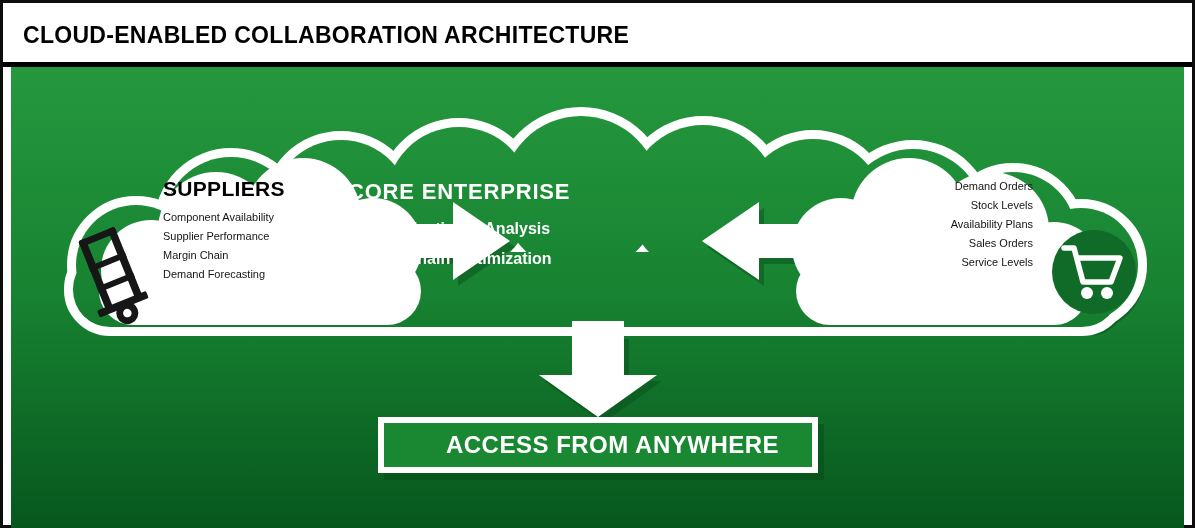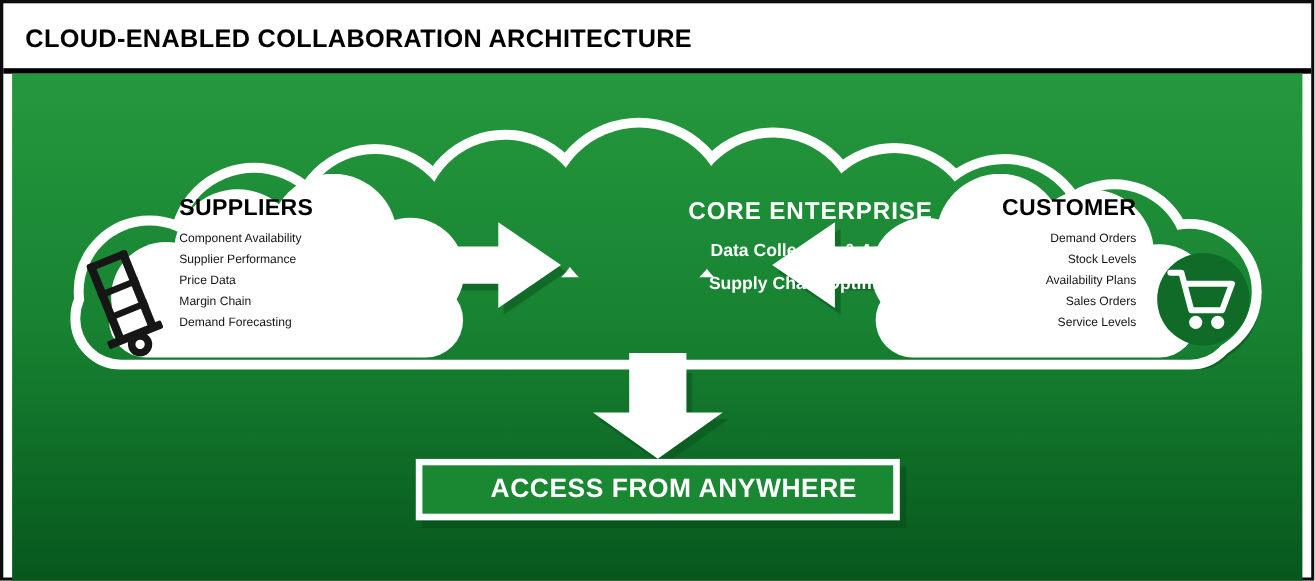--- a/index.html
+++ b/index.html
@@ -41,21 +41,21 @@
   .customer-block  { right: 151px; top: 110px; width: 230px; text-align: right; }
   .lobe-heading {
     font-size: 21px; font-weight: 800; color: #000;
     letter-spacing: 0.3px; margin-bottom: 7px;
   }
   .lobe-item {
     font-size: 11px; font-weight: 400; color: #141414;
     line-height: 19px;
   }
   .core-block {
-    left: 337px; top: 112px; width: 500px; text-align: right; color: #ffffff;
+    left: 337px; top: 112px; width: 500px; text-align: left; color: #ffffff;
   }
   .core-heading {
     font-size: 22px; font-weight: 800; letter-spacing: 0.8px; margin-bottom: 9px;
   }
   .core-line { font-size: 16px; font-weight: 700; line-height: 30px; }
 
   .access-box {
     position: absolute;
     left: 50%; top: 350px;
     transform: translateX(-50%);
@@ -157,33 +157,31 @@
         <path d="M -30 -24 L -20 -24 L -11 10 L 17 10 L 26 -14 L -17 -14" stroke="#ffffff" stroke-width="5.5" fill="none" stroke-linecap="round" stroke-linejoin="round"></path>
         <circle cx="-7" cy="21" r="6" fill="#ffffff"></circle>
         <circle cx="13" cy="21" r="6" fill="#ffffff"></circle>
       </g>
     </svg>
 
     <div class="textblock suppliers-block">
       <div class="lobe-heading">SUPPLIERS</div>
       <div class="lobe-item">Component Availability</div>
       <div class="lobe-item">Supplier Performance</div>
-      <div class="lobe-item">Price Data</div>
       <div class="lobe-item">Margin Chain</div>
       <div class="lobe-item">Demand Forecasting</div>
     </div>
 
     <div class="textblock core-block">
       <div class="core-heading">CORE ENTERPRISE</div>
       <div class="core-line">Data Collection &amp; Analysis</div>
       <div class="core-line">Supply Chain Optimization</div>
     </div>
 
     <div class="textblock customer-block">
-      <div class="lobe-heading">CUSTOMER</div>
       <div class="lobe-item">Demand Orders</div>
       <div class="lobe-item">Stock Levels</div>
       <div class="lobe-item">Availability Plans</div>
       <div class="lobe-item">Sales Orders</div>
       <div class="lobe-item">Service Levels</div>
     </div>
 
     <div class="access-box">
       <div class="access-label">ACCESS FROM ANYWHERE</div>
     </div>

